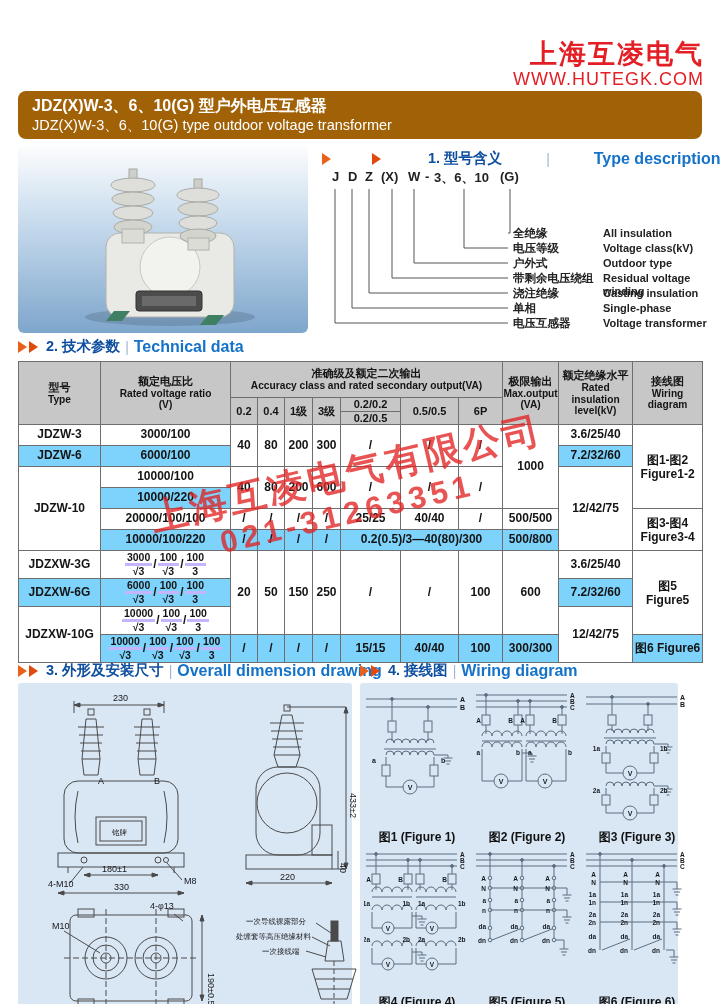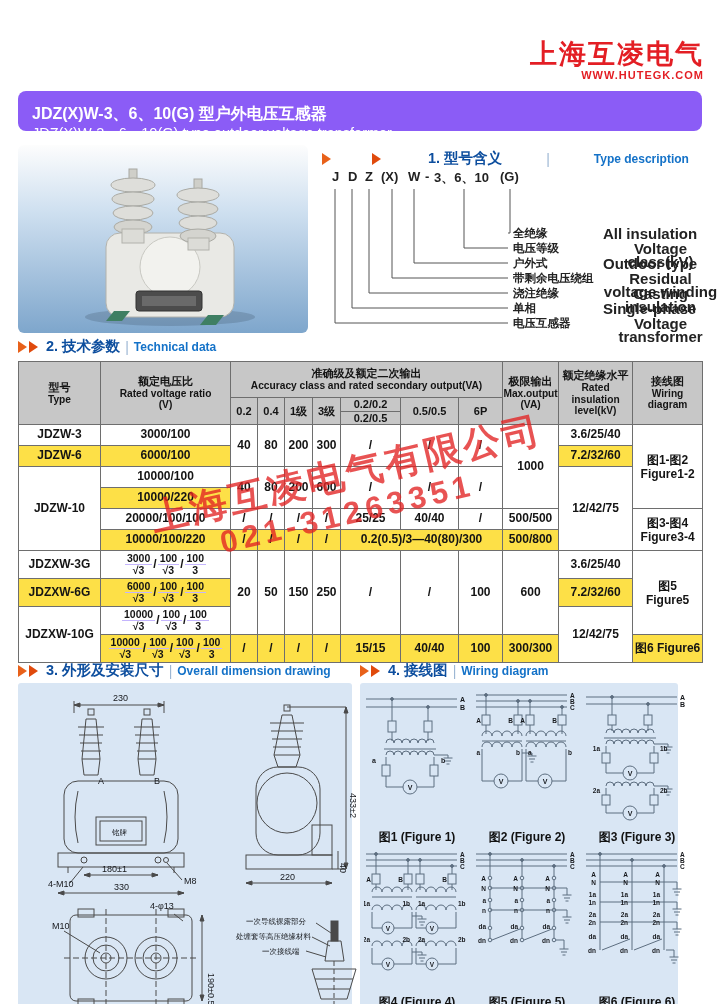--- a/index.html
+++ b/index.html
@@ -1,53 +1,53 @@
 <!DOCTYPE html>
 <html><head>
 <meta charset="utf-8">
 <style>
   html,body{margin:0;padding:0;background:#fff;}
   .page{position:relative;width:720px;height:1004px;background:#fff;overflow:hidden;
         font-family:"Liberation Sans","DejaVu Sans",sans-serif;color:#1a1a1a;margin-top:31px;}
   
   .logo{position:absolute;top:8px;right:16px;text-align:right;color:#e31e24;}
   .logo .l1{font-size:27px;font-weight:bold;letter-spacing:2px;line-height:30px;}
-  .logo .l2{font-size:11px;font-weight:bold;letter-spacing:1px;}
+  .logo .l2{font-size:18px;font-weight:normal;letter-spacing:1px;}
   
-  .titlebar{position:absolute;left:18px;top:60px;width:684px;height:40px;background:#8b5cf6;
-            border-radius:8px;color:#fff;padding:13px 14px;box-sizing:border-box;}
+  .titlebar{position:absolute;left:18px;top:60px;width:684px;height:48px;background:#a16207;
+            border-radius:8px;color:#fff;padding:5px 14px;box-sizing:border-box;}
   .titlebar .t1{font-weight:bold;font-size:16px;line-height:20px;}
   .titlebar .t2{font-size:14.5px;line-height:19px;}
   
   .sec{position:absolute;display:flex;align-items:center;gap:5px;white-space:nowrap;}
   .tri{width:0;height:0;border-left:9px solid #e8611a;border-top:6px solid transparent;border-bottom:6px solid transparent;display:inline-block;}
   .tri.b{border-left-color:#e04a0c;margin-left:-3px;}
   .sec .zh{color:#0d4e9e;font-weight:bold;font-size:14.5px;margin-left:3px;}
   .sec .bar{color:#9db7d4;font-size:14px;}
-  .sec .en{color:#1472c8;font-weight:bold;font-size:12px;}
+  .sec .en{color:#1472c8;font-weight:bold;font-size:16px;}
   
   .photo{position:absolute;left:18px;top:114px;width:290px;height:188px;border-radius:6px;overflow:hidden;}
   
   .tdg{position:absolute;left:322px;top:138px;width:396px;height:170px;}
   .tok{position:absolute;top:0;font-weight:bold;font-size:13px;color:#222;}
   .tdg svg{position:absolute;left:0;top:0;}
   .trow-zh{position:absolute;left:191px;font-size:11.5px;font-weight:bold;color:#222;line-height:13px;}
-  .trow-en{position:absolute;left:281px;font-size:15px;font-weight:bold;color:#222;line-height:13px;text-align:center;}
+  .trow-en{position:absolute;left:281px;font-size:11px;font-weight:bold;color:#222;line-height:13px;}
   
   table.tech{position:absolute;left:18px;top:330px;width:684px;border-collapse:collapse;table-layout:fixed;}
   table.tech th,table.tech td{border:1px solid #6e6e6e;text-align:center;vertical-align:middle;padding:0;
       font-size:12px;font-weight:bold;color:#141414;line-height:1.15;}
   table.tech th{background:#c7c7c7;font-size:11px;}
   table.tech th .en{font-size:10.2px;}
   tr.hd1{height:36px;} tr.hd2{height:22px;} tr.rA{height:21px;} tr.rB{height:28px;}
-  tr.alt td{background:#fde047;}
+  tr.alt td{background:#7dd3fc;}
   td.span,th{background-clip:padding-box;}
   .twoline div:first-child{border-bottom:1px solid #6e6e6e;}
   .fr{display:inline-block;text-align:center;vertical-align:middle;font-size:10.5px;}
-  .fr .fn{display:block;border-bottom:1px solid #c4b5fd;padding:0 2px;line-height:11px;}
+  .fr .fn{display:block;border-bottom:3px solid #c4b5fd;padding:0 2px;line-height:11px;}
   .fr .fd{display:block;line-height:11px;}
   .sl{font-style:normal;margin:0 1px;vertical-align:middle;}
   .wircell div{line-height:14px;}
   
   .wm{position:absolute;left:150px;top:418px;z-index:6;transform:rotate(-13deg);color:rgba(226,34,34,.78);
       font-weight:bold;pointer-events:none;}
   .wm .wm1{font-size:37px;letter-spacing:3px;}
   .wm .wm2{font-size:31px;letter-spacing:5px;margin:-4px 0 0 62px;}
   
   .panel{position:absolute;top:652px;height:344px;background:#d9e6f4;border-radius:3px;box-sizing:border-box;padding-left:16px;}

